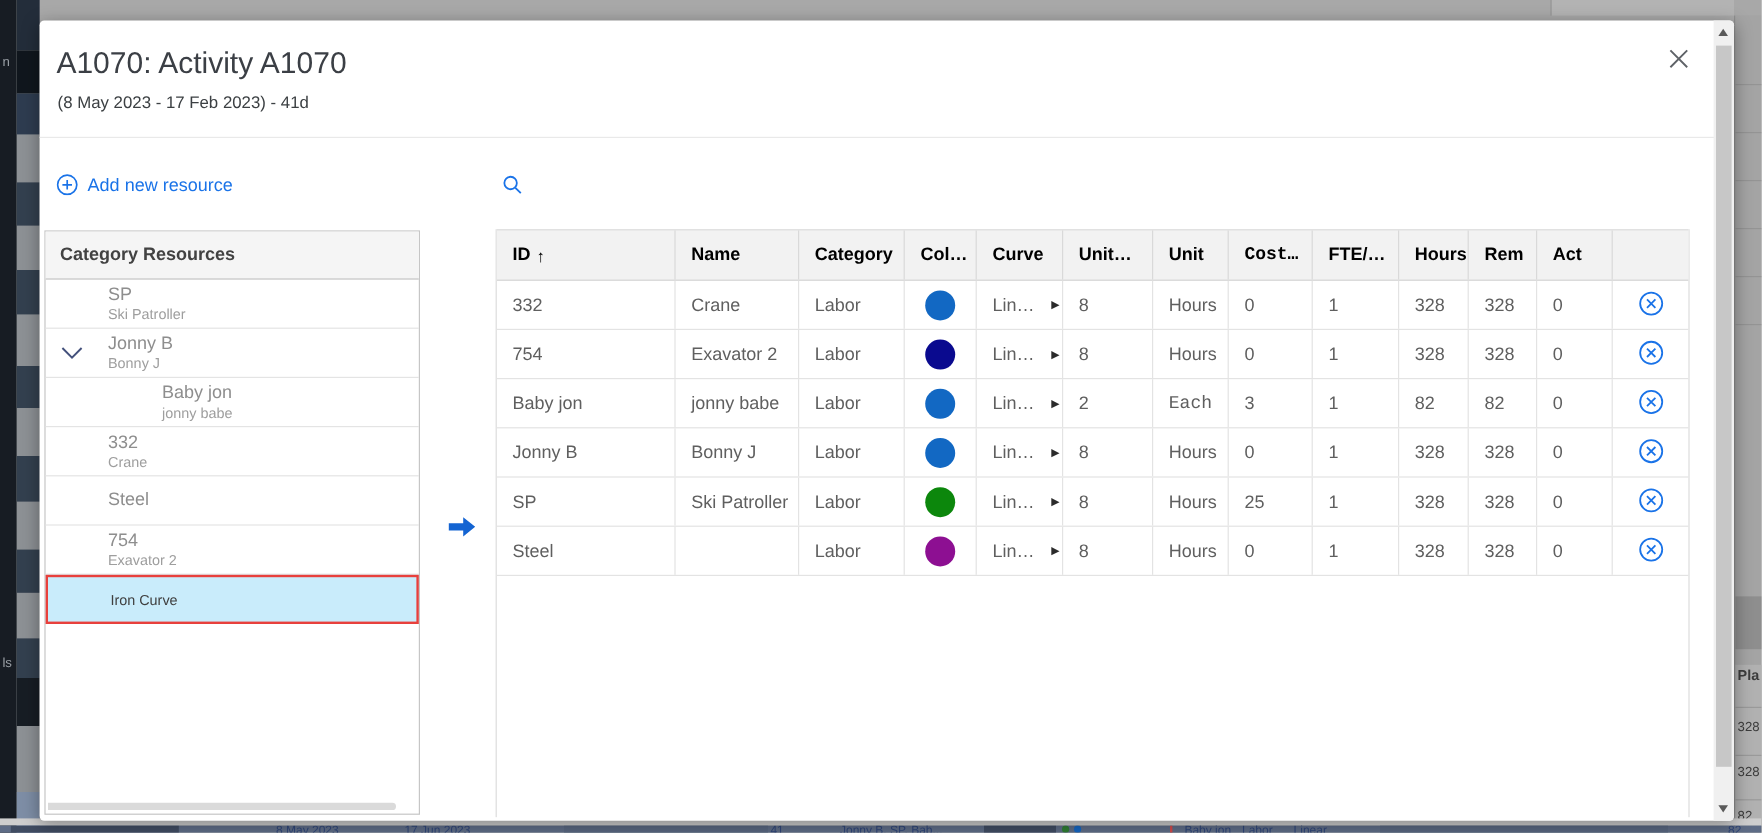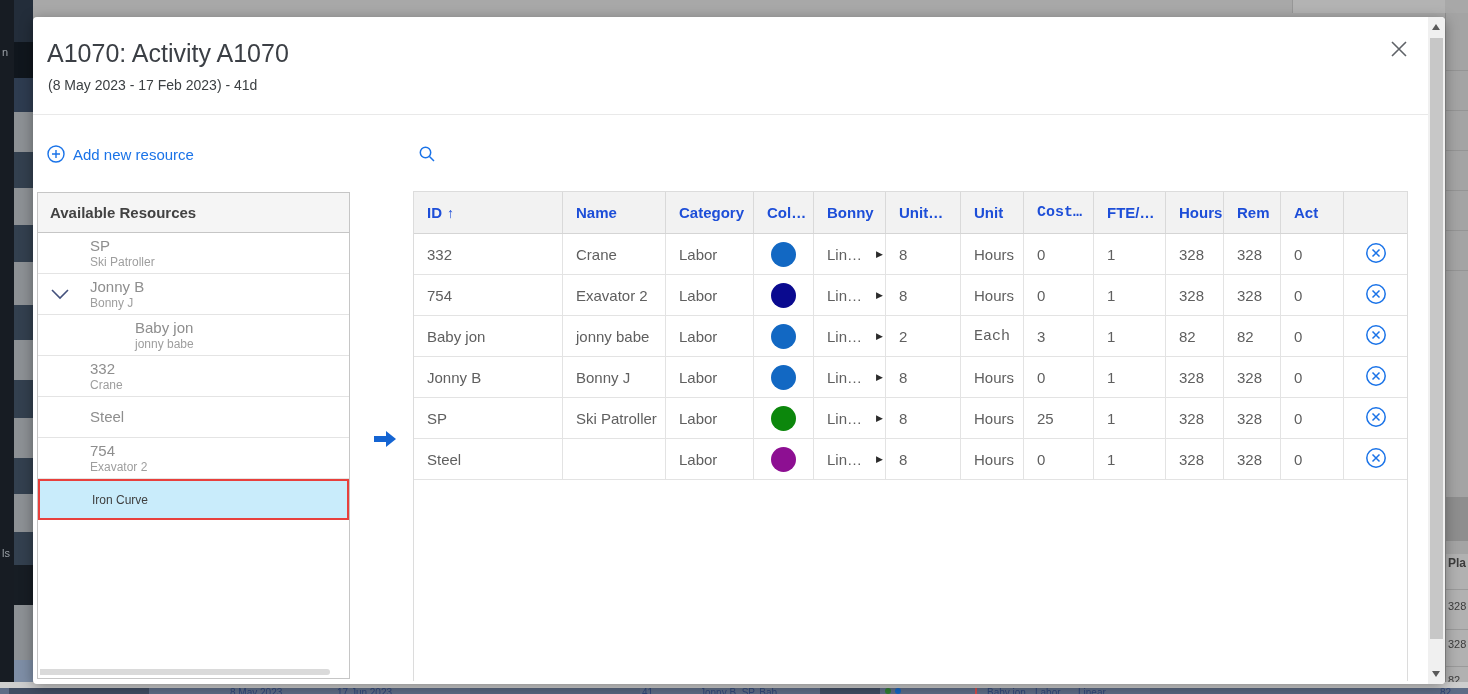--- a/index.html
+++ b/index.html
@@ -55,21 +55,21 @@
   .res-item.selected .res-name { color:#3f3f3f; }
   .chev { position:absolute; left:11px; top:11px; width:22px; height:18px; }
   .panel-hscroll { position:absolute; left:2px; bottom:3px; width:290px; height:6px; background:#dadada; border-radius:0 3px 3px 0; }
 
   
   .transfer { position:absolute; left:339px; top:412px; width:28px; height:22px; cursor:pointer; }
 
   
   .grid { position:absolute; left:380px; top:174px; width:995px; height:490px; border-left:1px solid #dcdcdc; border-right:1px solid #dcdcdc; background:#fff; }
   .g-head { display:flex; height:43px; background:#f2f2f2; border-top:1px solid #dcdcdc; border-bottom:1px solid #d5d5d5; }
-  .g-head .th { display:flex; align-items:center; padding-left:13px; font-size:15px; font-weight:bold; color:#1d4ed8; border-right:1px solid #d9d9d9; overflow:hidden; white-space:nowrap; cursor:pointer;text-align:center; }
+  .g-head .th { display:flex; align-items:center; padding-left:13px; font-size:15px; font-weight:bold; color:#000000; border-right:1px solid #d9d9d9; overflow:hidden; white-space:nowrap; cursor:pointer;text-align:center; }
   .g-head .th:last-child { border-right:none; }
   .sort-arrow { font-weight:bold; margin-left:5px; font-size:14px; }
   .g-row { display:flex; height:41px; border-bottom:1px solid #e3e3e3; }
   .g-row .td { display:flex; align-items:center; padding-left:13px; font-size:15px; color:#5f5f5f; border-right:1px solid #e3e3e3; overflow:hidden; white-space:nowrap; }
   .g-row .td:last-child { border-right:none; }
   .td.c-color, .td.c-remove { justify-content:center; padding-left:0; }
   .dot-swatch { width:25px; height:25px; border-radius:50%; display:inline-block; cursor:pointer; }
   .curve-glyph { font-size:9px; color:#2b2b2b; margin-left:14px; }
   .del-btn { background:none; border:none; cursor:pointer; width:24px; height:24px; padding:0; }
 
@@ -163,21 +163,21 @@
   </div>
 
   <div class="search-btn">
     <svg width="18" height="18" viewBox="0 0 18 18">
       <circle cx="7.5" cy="7.5" r="5.2" fill="none" stroke="#1a73e8" stroke-width="1.5"></circle>
       <path d="M11.5 11.5 L16 16" stroke="#1a73e8" stroke-width="1.5"></path>
     </svg>
   </div>
 
   <div class="panel">
-    <div class="panel-header">Available Resources</div>
+    <div class="panel-header">Category Resources</div>
     <div id="res-list">
         <div class="res-item">
           <div class="res-id">SP</div>
           <div class="res-name">Ski Patroller</div>
         </div>
         <div class="res-item">
           <span class="chev"><svg width="22" height="18" viewBox="0 0 22 18">
               <path d="M3 5 L11 13 L19 5" fill="none" stroke="#44517c" stroke-width="1.6"></path>
             </svg></span>
           <div class="res-id">Jonny B</div>
@@ -220,21 +220,21 @@
         <div class="th" style="width: 103px;">
           <span>Name</span>
         </div>
         <div class="th" style="width: 88px;">
           <span>Category</span>
         </div>
         <div class="th" style="width: 60px;">
           <span>Col…</span>
         </div>
         <div class="th" style="width: 72px;">
-          <span>Bonny</span>
+          <span>Curve</span>
         </div>
         <div class="th" style="width: 75px;">
           <span>Unit…</span>
         </div>
         <div class="th" style="width: 63px;">
           <span>Unit</span>
         </div>
         <div class="th" style="width: 70px; font-family: Liberation Mono, monospace;">
           <span>Cost…</span>
         </div>

